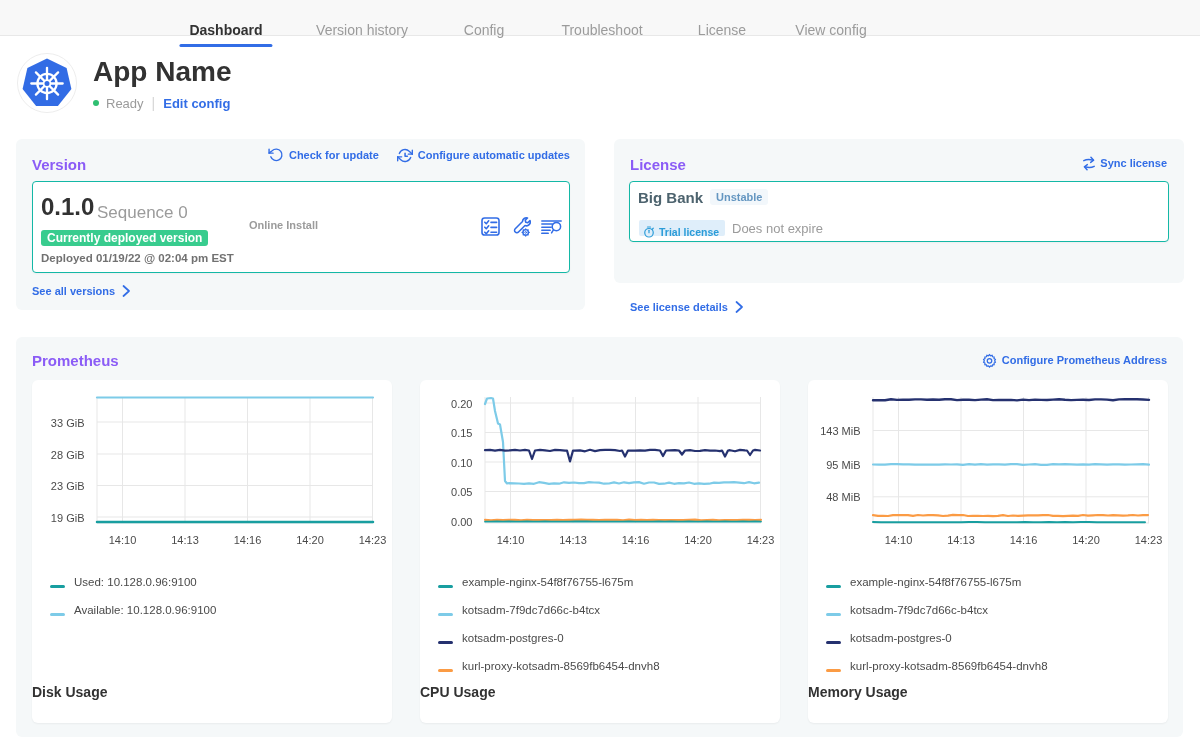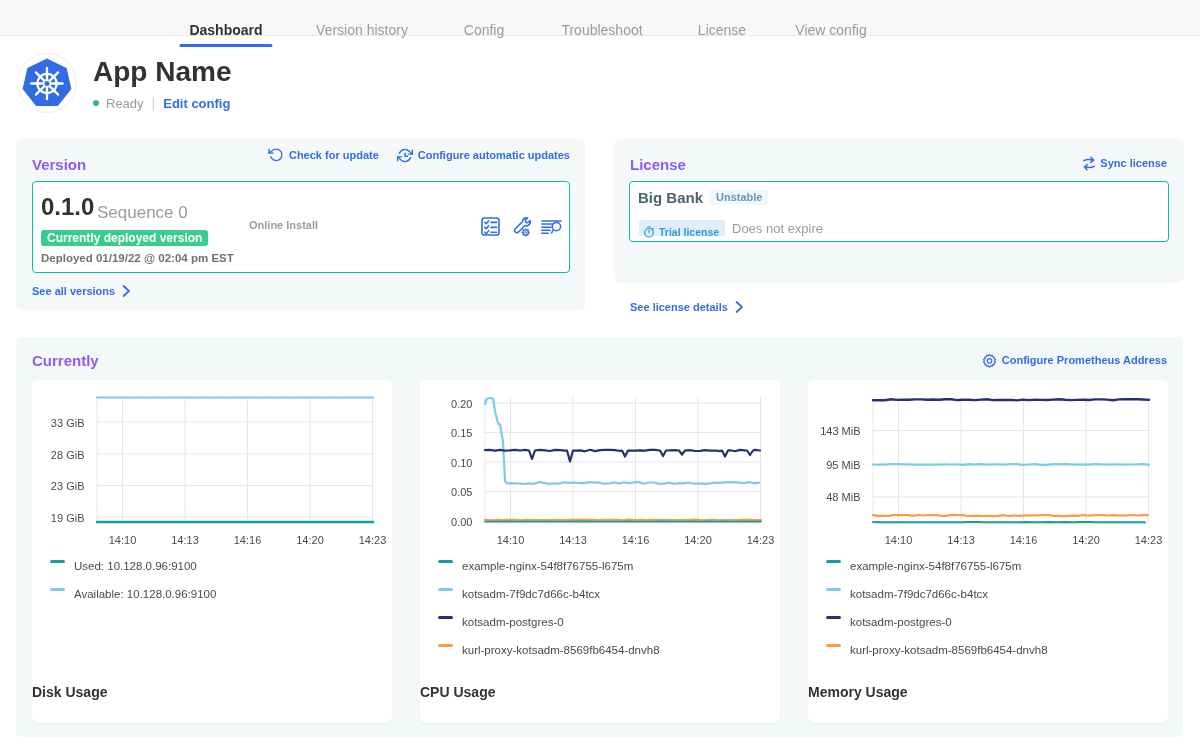--- a/index.html
+++ b/index.html
@@ -33,21 +33,21 @@
 .vicons { position:absolute; right:7px; top:34px; display:flex; align-items:center; gap:10.5px; }
 .seelink { position:absolute; left:16px; display:flex; align-items:center; font-size:11px; font-weight:bold; color:#326de6; }
 .bigbank { position:absolute; left:8px; top:7px; font-size:15px; font-weight:bold; color:#4d636e; }
 .unstable { position:absolute; left:80px; top:7px; height:16px; line-height:16px; padding:0 6px; background:#f2f7fb; color:#6496c1; font-size:11px; font-weight:bold; border-radius:3px; }
 .trial { position:absolute; left:9px; top:38px; height:16px; display:flex; align-items:center; padding:8px 6px 0 4px; background:#dfeefa; color:#2b9cd8; font-size:10.5px; font-weight:bold; border-radius:2px; }
 .trial svg { margin-right:4px; }
 .noexpire { position:absolute; left:102px; top:39px; font-size:13px; color:#9b9b9b; }
 .chartcard { position:absolute; top:43px; width:360px; height:343px; background:#fff; border-radius:6px; box-shadow:0 1px 2px rgba(0,0,0,0.05); }
 .chart { position:absolute; left:0; top:0; }
 .legend { position:absolute; left:18px; top:180px; }
-.lrow { display:flex; align-items:flex-start; height:28px; font-size:11.5px; color:#4a4a4a; }
+.lrow { display:flex; align-items:flex-end; height:28px; font-size:11.5px; color:#4a4a4a; }
 .dash { display:inline-block; width:15px; height:3px; border-radius:2px; margin-right:9px; }
 .ctitle { position:absolute; left:0; width:100%; top:304px; text-align:left; font-size:14px; font-weight:bold; color:#323232; }
 .chev { margin-left:6px; }
 </style>
 </head>
 <body>
 <div class="nav">
   <span class="tab active" style="left:226px">Dashboard</span>
   <span class="tab" style="left:362px">Version history</span>
   <span class="tab" style="left:484px">Config</span>
@@ -185,21 +185,21 @@
   </div>
   <div class="seelink" style="top:115px; height:18px;margin-top:44px;">See license details
     <svg class="chev" width="10" height="12" viewBox="0 0 10 12" fill="none" stroke="#326de6" stroke-width="1.7" stroke-linecap="round" stroke-linejoin="round">
         <path d="M2.5 1 L8 6 L2.5 11"></path>
       </svg>
   </div>
 </div>
 
 <div class="card m-card">
   <div class="cardhead" style="left:16px; top:14px; height:18px;">
-      <span class="htitle">Currently</span>
+      <span class="htitle">Prometheus</span>
     </div>
   <div class="cardhead" style="right:16px; top:13px; height:20px;">
     <span class="hlink">
       <svg width="15" height="15" viewBox="0 0 24 24" fill="none" stroke="#326de6" stroke-width="2">
           <path d="M12 2.6 l1.7 1.8 2.4-.7 .9 2.3 2.4 .4 -.1 2.5 2.1 1.4 -1.1 2.2 1.1 2.2 -2.1 1.4 .1 2.5 -2.4 .4 -.9 2.3 -2.4-.7 -1.7 1.8 -1.7-1.8 -2.4 .7 -.9-2.3 -2.4-.4 .1-2.5 -2.1-1.4 1.1-2.2 -1.1-2.2 2.1-1.4 -.1-2.5 2.4-.4 .9-2.3 2.4 .7 z"></path>
           <circle cx="12" cy="12.5" r="3.6"></circle>
         </svg>
       Configure Prometheus Address</span>
   </div>
   <div class="chartcard" style="left:16px;">

